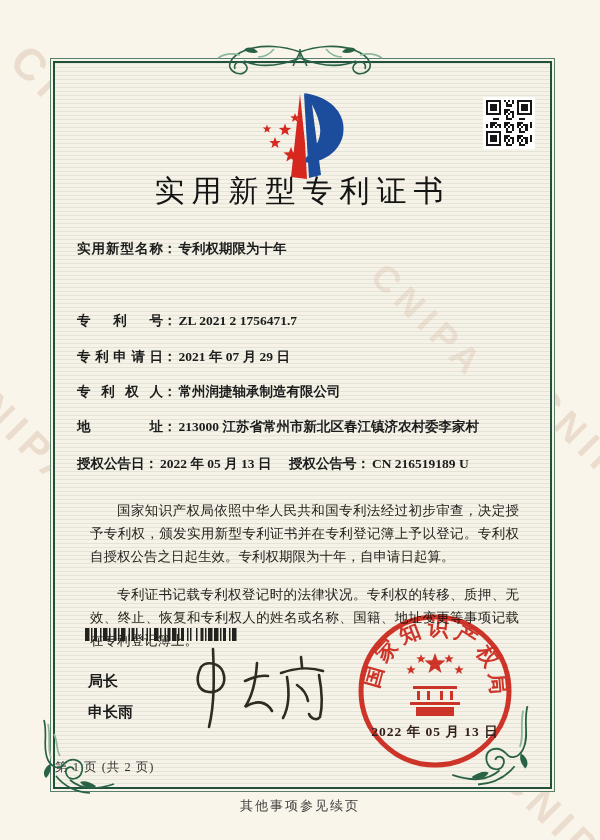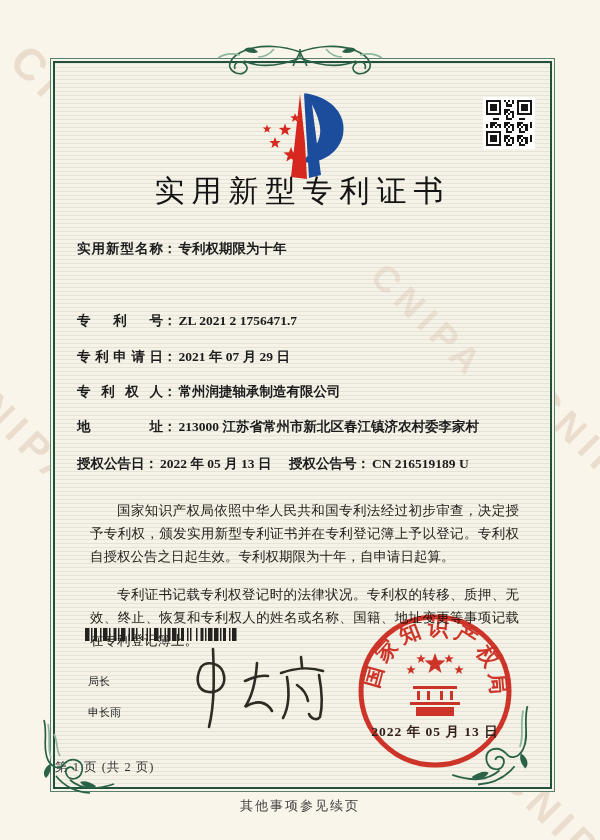--- a/index.html
+++ b/index.html
@@ -37,21 +37,21 @@
     font-size:30px;font-weight:normal;letter-spacing:7px;color:#141414;}
   .frow{position:absolute;left:22px;font-size:13.5px;font-weight:600;color:#1c1c1c;white-space:nowrap;}
   .flabel{display:inline-block;width:86px;text-align:justify;text-align-last:justify;vertical-align:bottom;}
   .colon::before{content:"：";}
   .fvalue{margin-left:2px;}
   .grant2{position:absolute;left:212px;top:0;}
   .paras{position:absolute;left:20px;right:16px;top:421px;font-size:13.5px;
     line-height:23px;color:#26221e;text-align:justify;}
   .paras p{margin:15px;text-indent:2em;}
   .barcode{position:absolute;left:30px;top:564px;}
-  .director{position:absolute;left:33px;top:603px;font-size:11px;font-weight:400;
+  .director{position:absolute;left:33px;top:603px;font-size:15px;font-weight:700;
     color:#1c1c1c;line-height:31px;}
   .sig{position:absolute;left:118px;top:582px;}
   .sealwrap{position:absolute;left:295px;top:543px;width:170px;height:170px;
     mix-blend-mode:multiply;opacity:.93;}
   .sealdate{position:absolute;left:299px;top:660px;width:162px;text-align:center;
     font-size:13.5px;font-weight:bold;color:#33201a;letter-spacing:1px;z-index:3;}
   .pageinfo{position:absolute;left:0;bottom:11px;width:100%;text-align:left;
     font-size:12.5px;color:#333;letter-spacing:1px;}
   .note{position:absolute;left:0;top:797px;width:100%;text-align:center;
     font-size:13px;color:#404040;letter-spacing:2px;z-index:2;}

